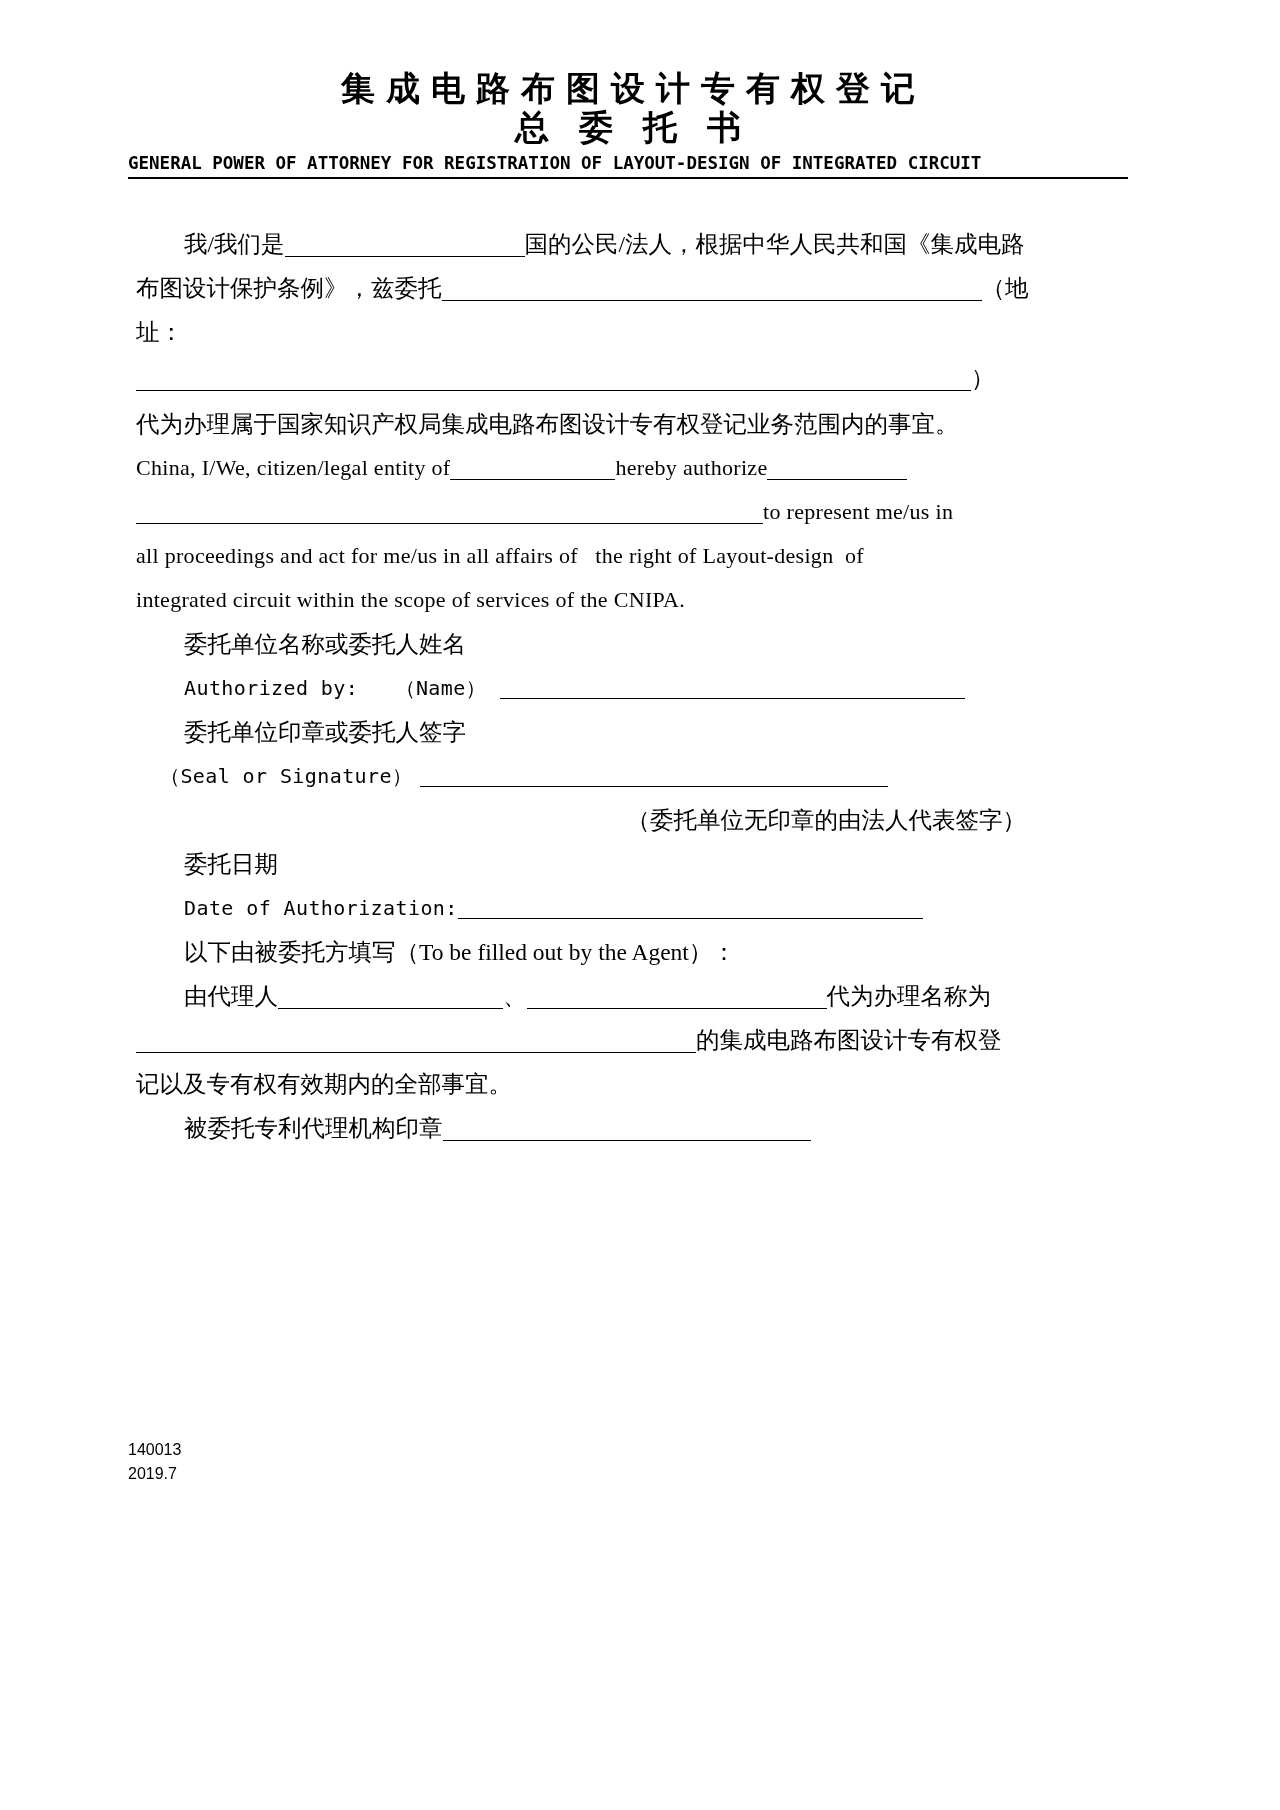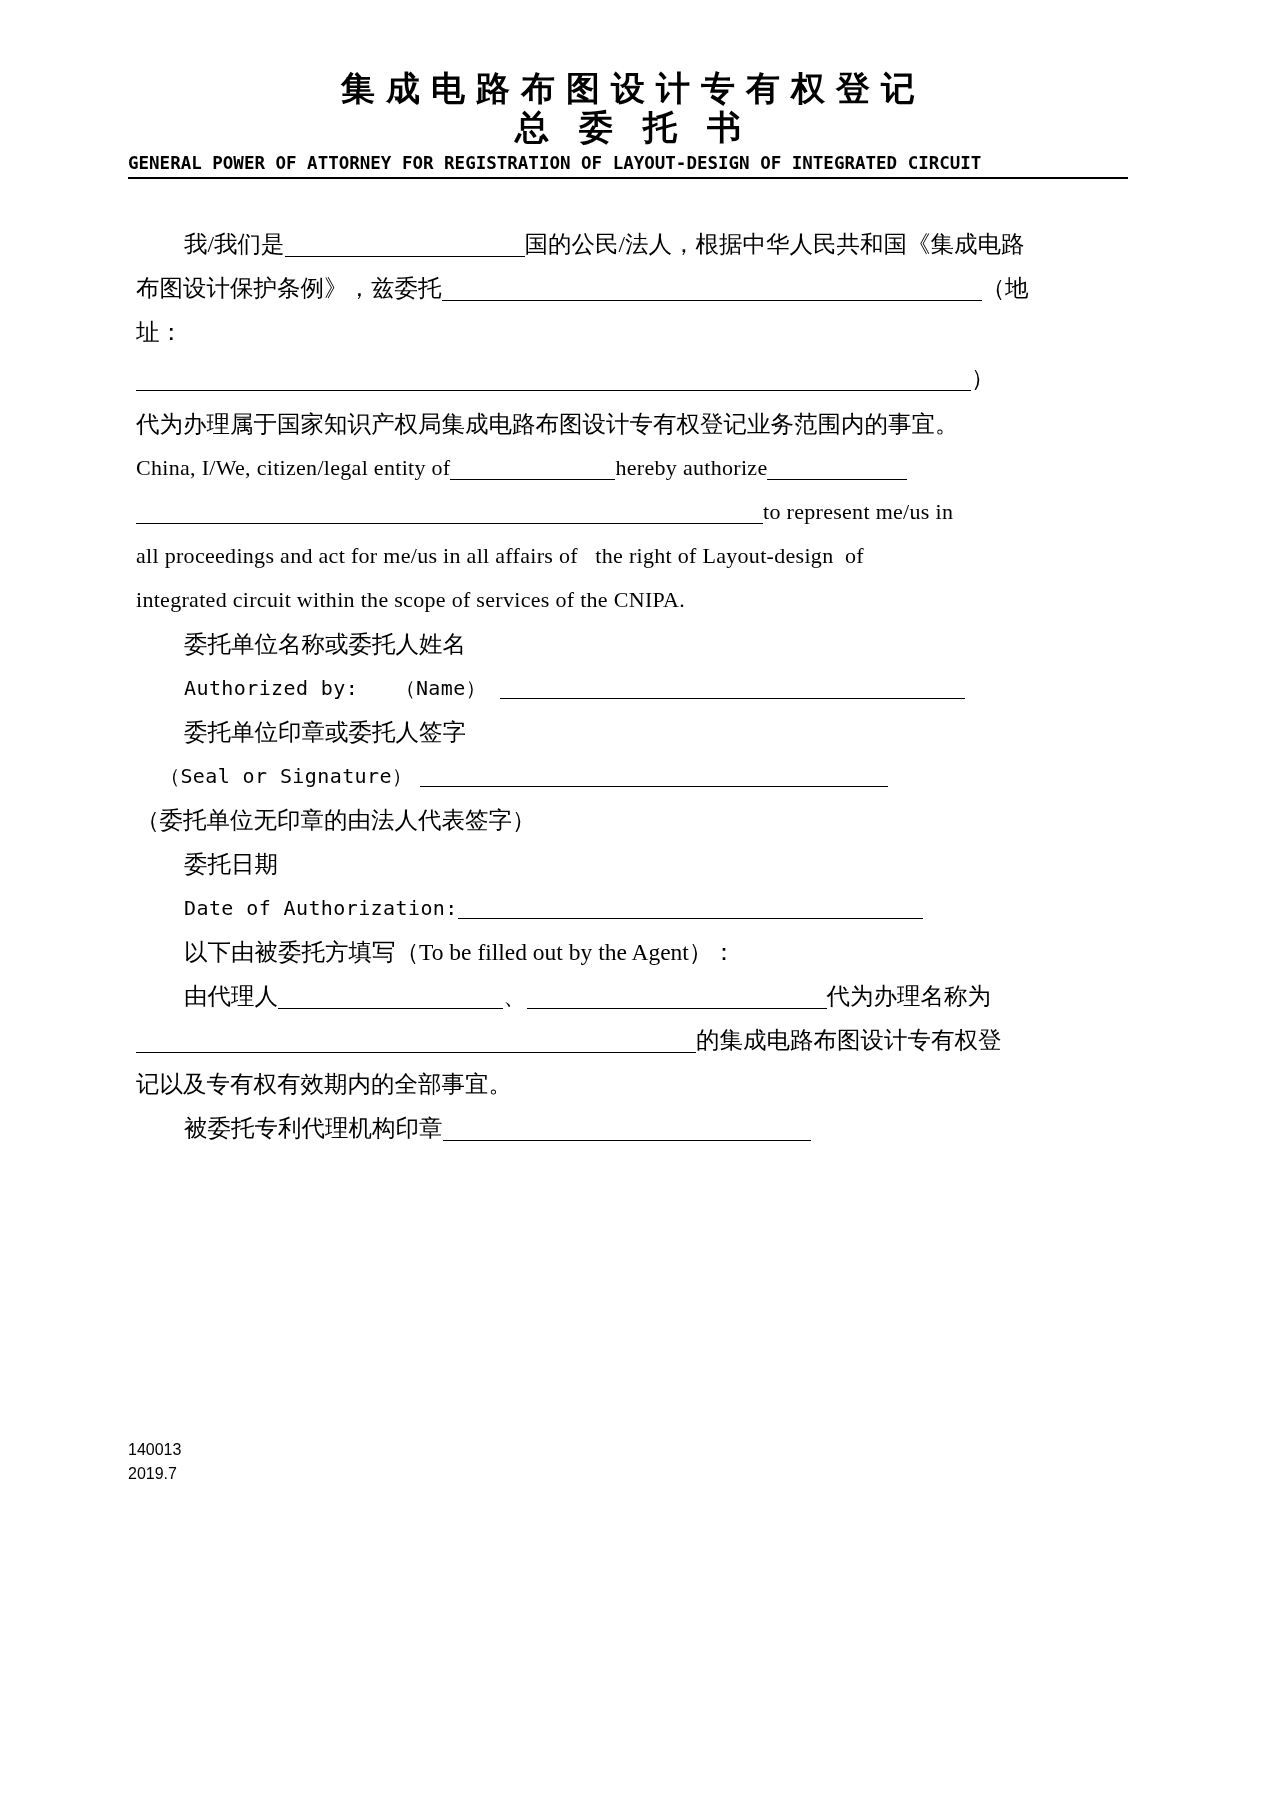--- a/index.html
+++ b/index.html
@@ -97,21 +97,21 @@
   .blank {
     display: inline-block;
     border-bottom: 1.6px solid #000;
     height: 1.05em;
     vertical-align: -0.22em;
   }
 
   .indent2 { display:inline-block; width: 48px; }
   .indent1 { display:inline-block; width: 24px; }
 
-  .center-line { text-align: left; }
+  .center-line { text-align: right; }
 
   
   .footer {
     position: absolute;
     left: 128px;
     bottom: 0;
     font-family: "Liberation Sans", "DejaVu Sans", sans-serif;
     font-size: 16px;
     line-height: 24px;
   }

